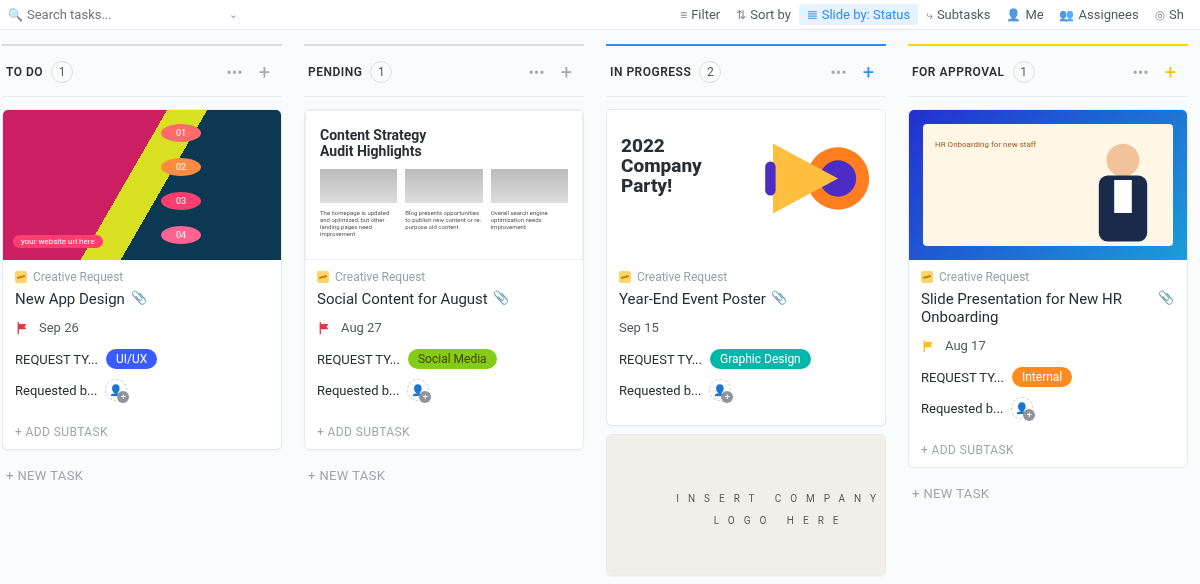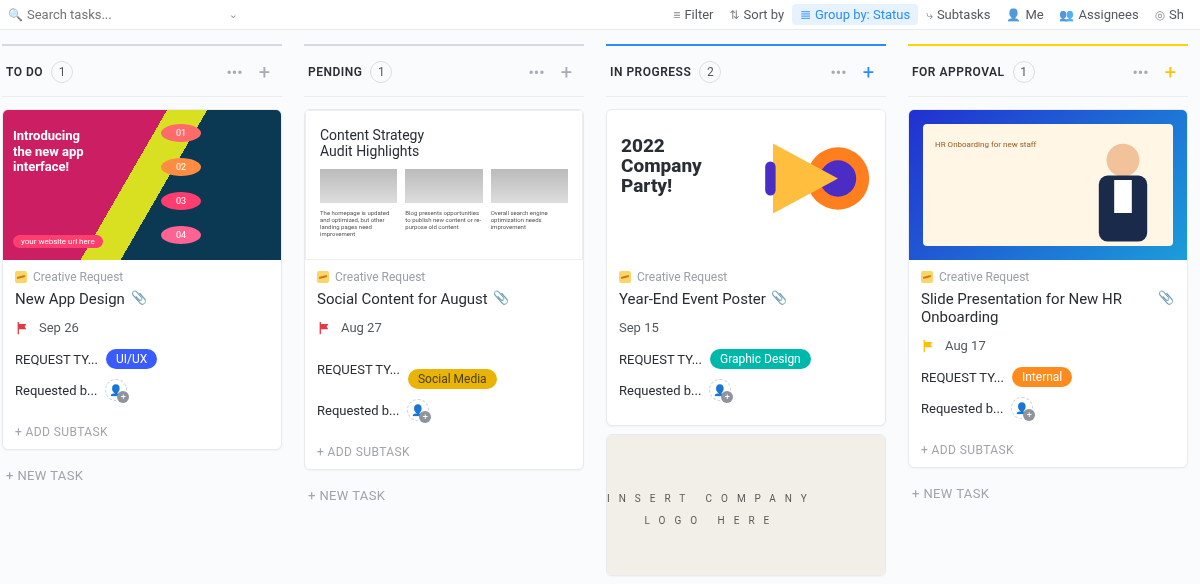--- a/index.html
+++ b/index.html
@@ -43,48 +43,48 @@
   .clip { color: #cfd3d9; font-size: 13px; }
   .due-row { display: flex; align-items: center; gap: 10px; margin-bottom: 14px; }
   .flag { width: 14px; height: 14px; display: inline-block; }
   .flag.red svg path { fill: #e63946; }
   .flag.yellow svg path { fill: #ffbe0a; }
   .due-date { font-size: 13px; color: #54595f; }
   .request-row, .reqby-row { display: flex; align-items: center; gap: 8px; margin-bottom: 10px; font-size: 13px; color: #292d34; text-align: right;}
   .req-label { white-space: nowrap; overflow: hidden; text-overflow: ellipsis; max-width: 90px; }
   .pill { font-size: 12px; padding: 3px 10px; border-radius: 12px; color: #fff; }
   .pill.blue   { background: #3a5bff; }
-  .pill.yellow { background: #eab308; color: #4b4000; margin-top: 20px; }
+  .pill.yellow { background: #84cc16; color: #4b4000; }
   .pill.teal   { background: #00b8a9; }
   .pill.orange { background: #ff8b1f; }
   .avatar-add { width: 22px; height: 22px; border: 1px dashed #cfd3d9; border-radius: 50%; display: flex; align-items: center; justify-content: center; font-size: 11px; color: #9aa0a7; position: relative;}
   .avatar-add::after { content: "+"; position: absolute; right: -3px; bottom: -3px; width: 12px; height: 12px; background: #8f939b; color: #fff; border-radius: 50%; font-size: 9px; display: flex; align-items: center; justify-content: center; }
   .add-subtask { color: #a0a4ab; font-size: 12px; padding: 6px 12px 10px 12px; cursor: pointer; letter-spacing: .4px;}
   .new-task { color: #a0a4ab; font-size: 13px; padding: 10px 4px; cursor: pointer; letter-spacing: .4px;}
 
   
   .thumb1 { background: linear-gradient(120deg,#cc1f63 0%,#cc1f63 45%,#d9e021 45%,#d9e021 56%,#0b3954 56%); }
   .thumb1 .txt{ position:absolute; left:10px; top:18px; color:#fff; font-weight:700; font-size:13px; line-height:1.2;}
   .thumb1 .sub{ position:absolute; left:10px; bottom:12px; background:#ff3d6e; color:#fff; font-size:8px; padding:2px 8px; border-radius:8px;}
   .thumb1 .chip{ position:absolute; right:80px; width:40px; height:18px; border-radius:50%; color:#fff; font-size:9px; display:flex;align-items:center;justify-content:center;}
   .thumb1 .c1{background:#ff6b6b; top:14px;} .thumb1 .c2{background:#ff8c42;top:48px;} .thumb1 .c3{background:#ff3d6e;top:82px;} .thumb1 .c4{background:#ff6392;top:116px;}
   .thumb2 { background:#fff; border:1px solid #eee; }
-  .thumb2 .hdr{ position:absolute; left:14px; top:16px; font-weight:400; font-size:14px; line-height:1.15;}
+  .thumb2 .hdr{ position:absolute; left:14px; top:16px; font-weight:700; font-size:14px; line-height:1.15;}
   .thumb2 .imrow{ position:absolute; left:14px; right:14px; top:58px; display:flex; gap:8px;}
   .thumb2 .img{ flex:1; height:34px; background:linear-gradient(#bbb,#ddd); }
   .thumb2 .caprow{ position:absolute; left:14px; right:14px; top:98px; display:flex; gap:8px; font-size:6px; color:#555;}
   .thumb2 .cap{ flex:1; }
   .thumb3 { background:#fff; }
   .thumb3 .tx{ position:absolute; left:14px; top:26px; font-weight:800; font-size:19px; line-height:1.05;}
   .thumb3 .mega{ position:absolute; right:8px; top:10px; width:130px; height:130px; }
   .thumb4 { background:linear-gradient(135deg,#2230d0,#1b9dd9); }
   .thumb4 .card-in{ position:absolute; left:14px; right:14px; top:14px; bottom:14px; background:#fff6e6; border-radius:4px; padding:12px;}
   .thumb4 .w{ font-family:Georgia,serif; font-weight:700; color:#e8833a; font-size:18px; line-height:1.1; text-shadow:1px 1px 0 #fff;}
   .thumb4 .p{ position:absolute; right:6px; bottom:0; width:88px; height:110px;}
-  .thumb5 { background:#f2efe8; display:flex; align-items:center; justify-content:flex-start; letter-spacing:9px; font-size:10px; color:#5b5b56; text-align:center; line-height:2.2; }
+  .thumb5 { background:#f2efe8; display:flex; align-items:center; justify-content:flex-end; letter-spacing:9px; font-size:10px; color:#5b5b56; text-align:center; line-height:2.2; }
 </style>
 </head>
 <body>
 
 <div class="toolbar">
   <div class="search-wrap">
     <span class="tool-icon">🔍</span>
     <input class="search-input" placeholder="Search tasks..." style="">
     <span class="chev">⌄</span>
   </div>
@@ -93,21 +93,21 @@
   <div class="tool-item">
     <span class="tool-icon">≡</span>
     <span>Filter</span>
   </div>
   <div class="tool-item">
     <span class="tool-icon">⇅</span>
     <span>Sort by</span>
   </div>
   <div class="tool-item active">
     <span class="tool-icon">𝌆</span>
-    <span>Group by: Status</span>
+    <span>Slide by: Status</span>
   </div>
   <div class="tool-item">
     <span class="tool-icon">⤷</span>
     <span>Subtasks</span>
   </div>
   <div class="tool-item">
     <span class="tool-icon">👤</span>
     <span>Me</span>
   </div>
   <div class="tool-item">
@@ -129,23 +129,20 @@
         <span class="col-title">TO DO</span>
         <span class="count-badge">1</span>
         <span class="col-head-spacer"></span>
         <span class="more-icon">•••</span>
         <span class="plus-icon">+</span>
       </div>
     </div>
 
     <div class="card">
       <div class="thumb thumb1">
-        <div class="txt" style="white-space:pre-line;">Introducing
-the new app
-interface!</div>
         <span class="chip c1">01</span>
         <span class="chip c2">02</span>
         <span class="chip c3">03</span>
         <span class="chip c4">04</span>
         <div class="sub">your website url here</div>
       </div>
       <div class="card-body">
         <div class="crumb">
             <span class="crumb-dot"></span>
             <span>Creative Request</span>

